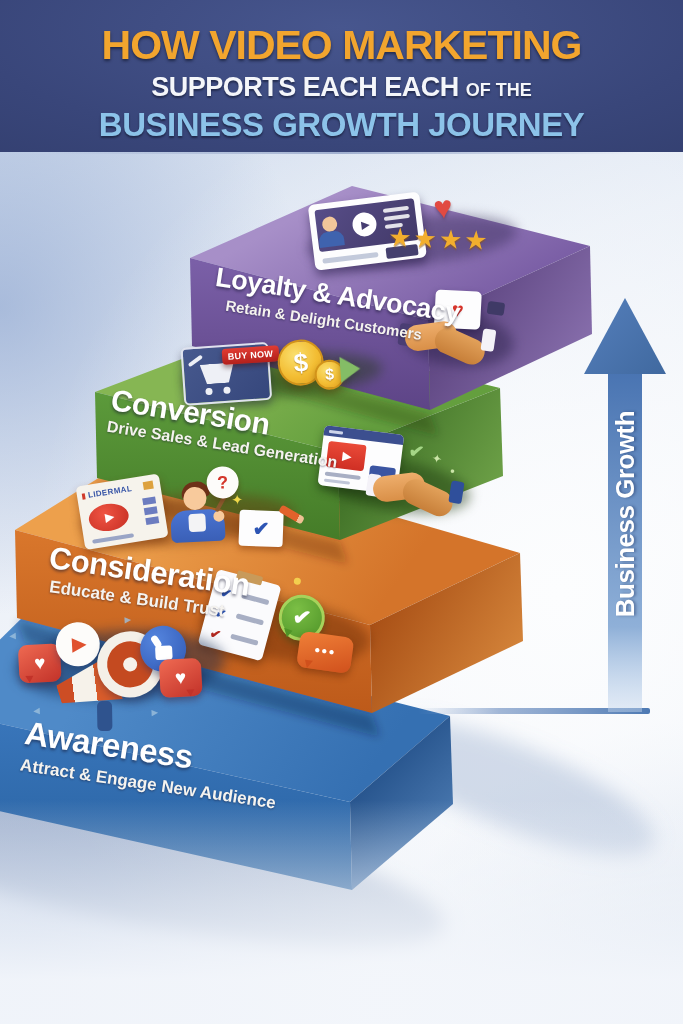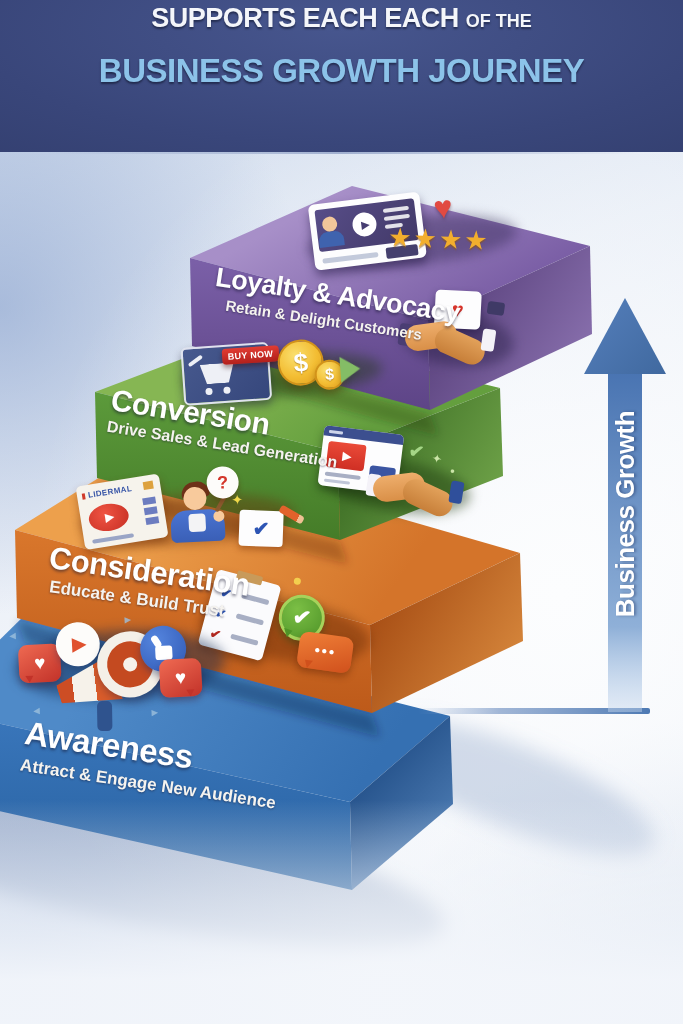--- a/index.html
+++ b/index.html
@@ -17,21 +17,21 @@
   
   .header { position:absolute; left:0; top:0; width:683px; height:152px; text-align:center;
     background: radial-gradient(120% 170% at 50% 18%, #47568e 0%, #39467a 45%, #2c3763 100%); }
   .header::after { content:""; position:absolute; left:45px; right:45px; bottom:-2px; height:2px;
     background:linear-gradient(90deg, rgba(120,140,185,0), rgba(120,140,185,.6), rgba(120,140,185,0)); }
   .h1 { padding-top:22px; font-size:41px; font-weight:bold; color:#f2a52e; letter-spacing:-1px;
     text-shadow:0 2px 3px rgba(8,12,30,.55); }
   .h2 { margin-top:3px; font-size:27px; font-weight:bold; color:#f4f6fa; letter-spacing:-0.5px;
     text-shadow:0 2px 2px rgba(8,12,30,.5); }
   .h2 .suffix { font-size:18px; letter-spacing:0; }
-  .h3 { margin-top:18px; font-size:33px; font-weight:bold; color:#8cc3e9; letter-spacing:-0.5px;
+  .h3 { margin-top:3px; font-size:33px; font-weight:bold; color:#8cc3e9; letter-spacing:-0.5px;
     text-shadow:0 2px 2px rgba(8,12,30,.5); }
 
   
   .stage-text { position:absolute; transform-origin:0 0; color:#fff; white-space:nowrap; }
   .stage-text .t { font-weight:bold; letter-spacing:-0.5px; text-shadow:0 2px 3px rgba(20,20,45,.5); }
   .stage-text .s { font-weight:bold; color:#f5f3ef; text-shadow:0 1px 2px rgba(20,20,45,.45); }
   .st-loyalty { left:218px; top:262px; transform:rotate(8.5deg); }
   .st-loyalty .t { font-size:27px; } .st-loyalty .s { font-size:15px; margin-top:2px; margin-left:14px; }
   .st-conversion { left:114px; top:383px; transform:rotate(9deg); }
   .st-conversion .t { font-size:30px; } .st-conversion .s { font-size:16px; margin-top:1px; }
@@ -329,20 +329,21 @@
     </g>
 
     <g>
       <rect x="418" y="708" width="232" height="6" rx="2" fill="url(#gBase)"></rect>
       <rect x="608" y="372" width="34" height="340" fill="url(#gStem)"></rect>
       <polygon points="625,298 584,374 666,374" fill="url(#gHead)"></polygon>
     </g>
   </svg>
 
   <div class="header">
+    <div class="h1">HOW VIDEO MARKETING</div>
     <div class="h2">
       <span>SUPPORTS EACH EACH</span>
       <span class="suffix">OF THE</span>
     </div>
     <div class="h3">BUSINESS GROWTH JOURNEY</div>
   </div>
 
   <div class="cluster" style="left:298px;top:196px;transform:rotate(-5deg);width:200px;height:90px">
     <div class="blob" style="left:5px;top:30px;width:210px;height:48px;background:rgba(47,37,82,.42)"></div>
     <div class="ic vp" style="left:10px;top:8px">

